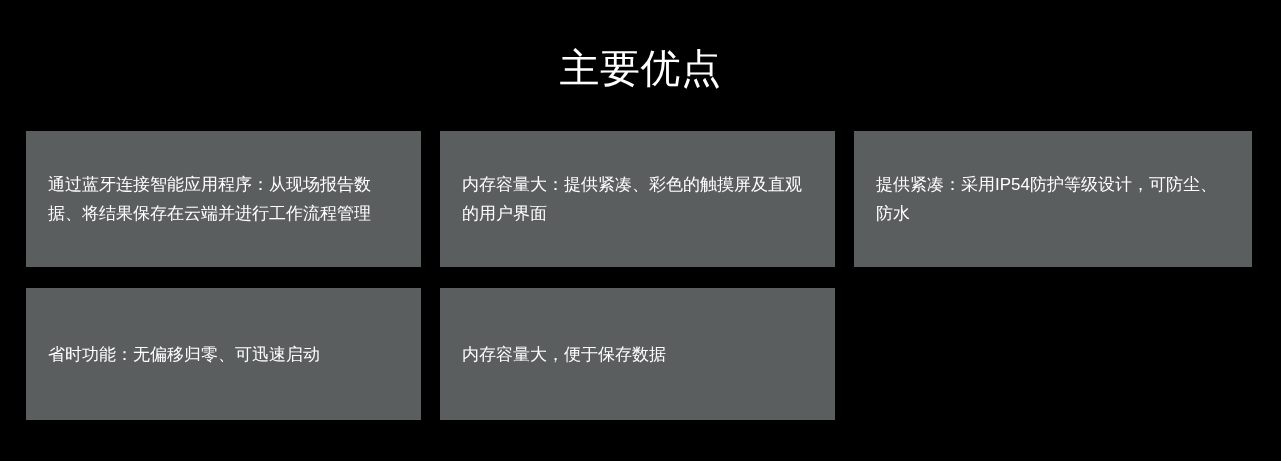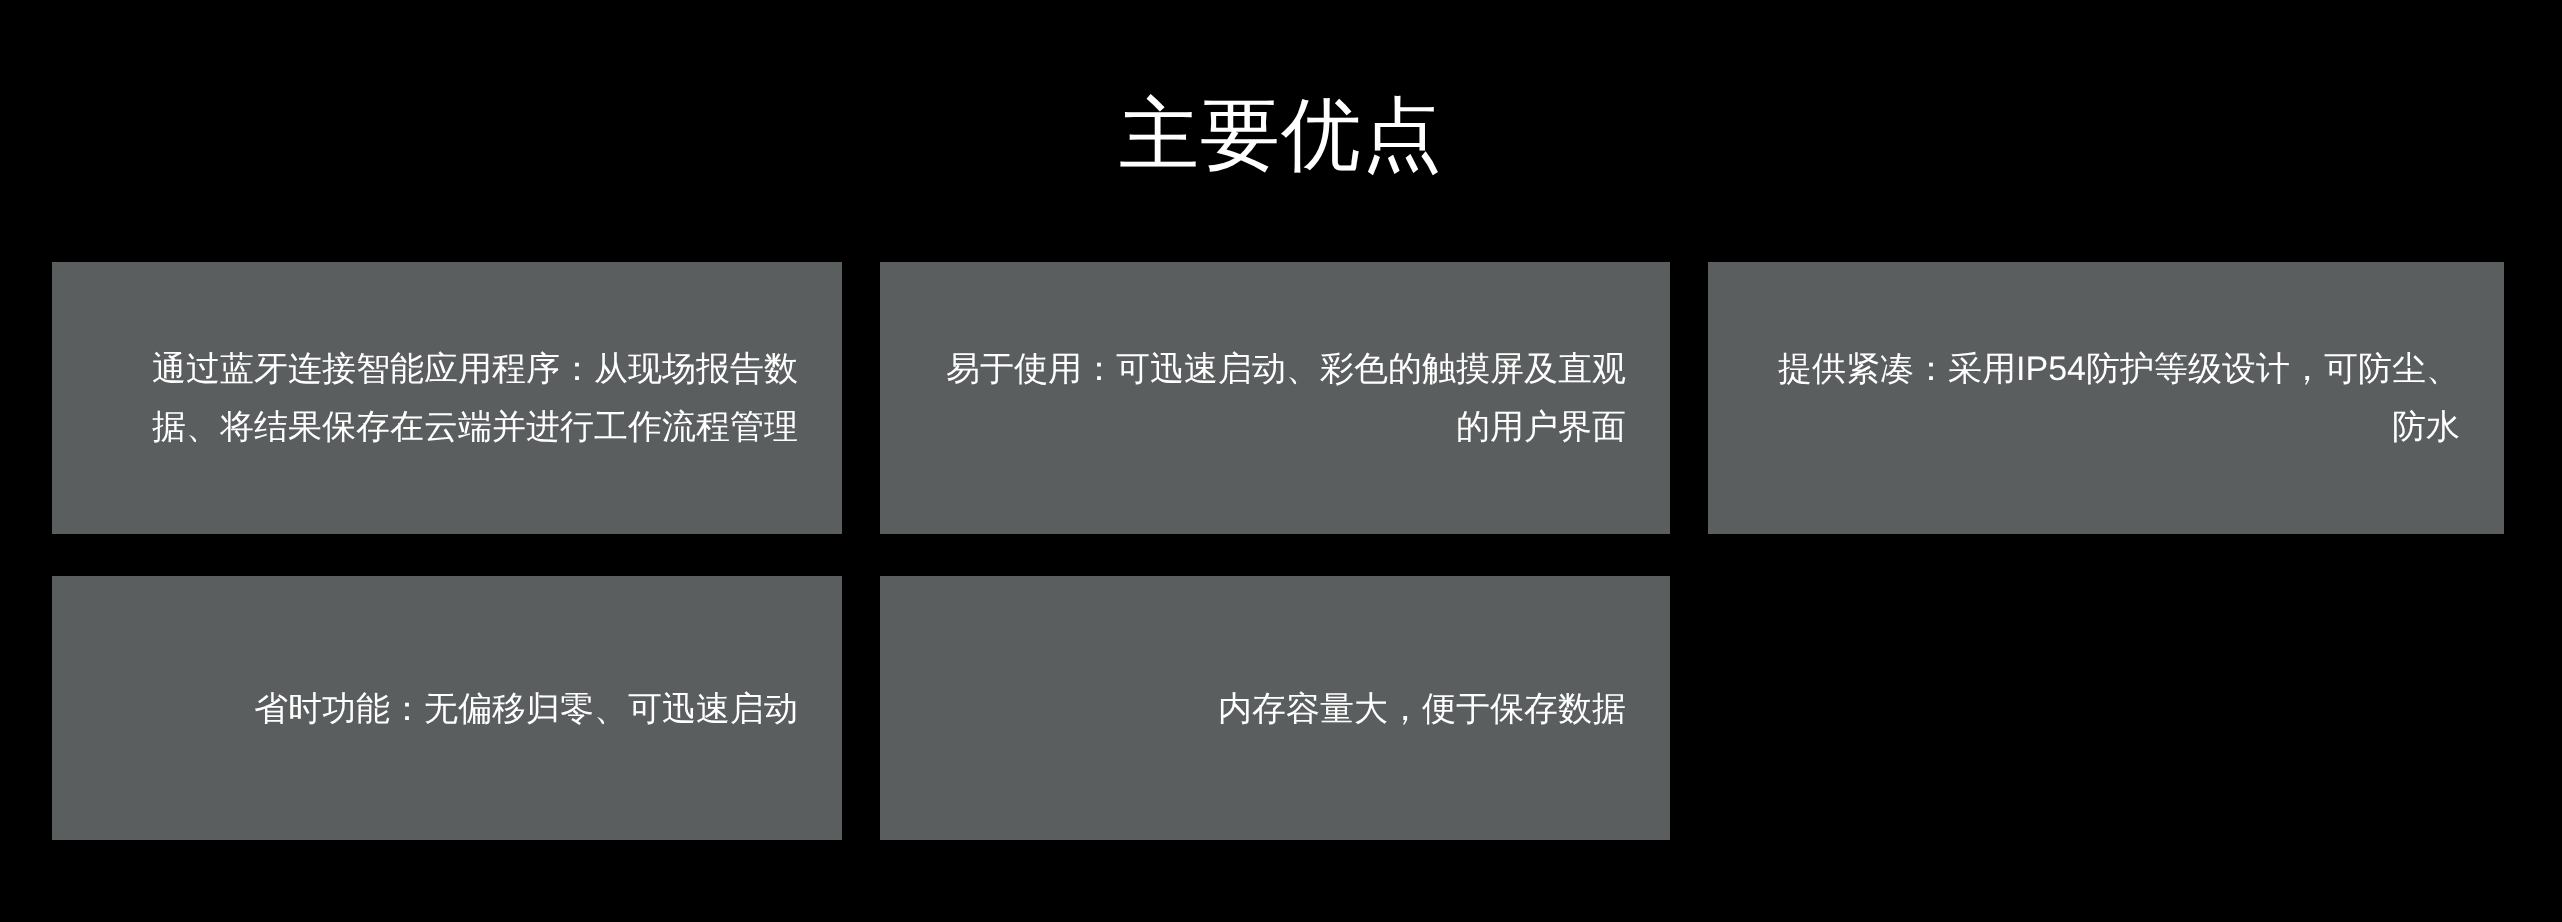--- a/index.html
+++ b/index.html
@@ -49,21 +49,21 @@
     color: #ffffff;
     display: flex;
     align-items: center;
     justify-content: center;
     box-sizing: border-box;
     padding: 10px 22px;
     overflow: hidden;
   }
   .benefit-card-text {
     width: 100%;
-    text-align: right;
+    text-align: left;
     font-size: 17px;
     line-height: 29px;
     font-weight: 400;
     color: #ffffff;
     word-break: break-word;
   }
 </style>
 </head>
 <body>
 
@@ -71,21 +71,21 @@
 
   <div class="slide-title">主要优点</div>
 
   <div class="cards-grid">
 
     <div class="benefit-card">
       <div class="benefit-card-text">通过蓝牙连接智能应用程序：从现场报告数据、将结果保存在云端并进行工作流程管理</div>
     </div>
 
     <div class="benefit-card">
-      <div class="benefit-card-text">易于使用：可迅速启动、彩色的触摸屏及直观的用户界面</div>
+      <div class="benefit-card-text">内存容量大：提供紧凑、彩色的触摸屏及直观的用户界面</div>
     </div>
 
     <div class="benefit-card">
       <div class="benefit-card-text">提供紧凑：采用IP54防护等级设计，可防尘、防水</div>
     </div>
 
     <div class="benefit-card">
       <div class="benefit-card-text">省时功能：无偏移归零、可迅速启动</div>
     </div>
 

